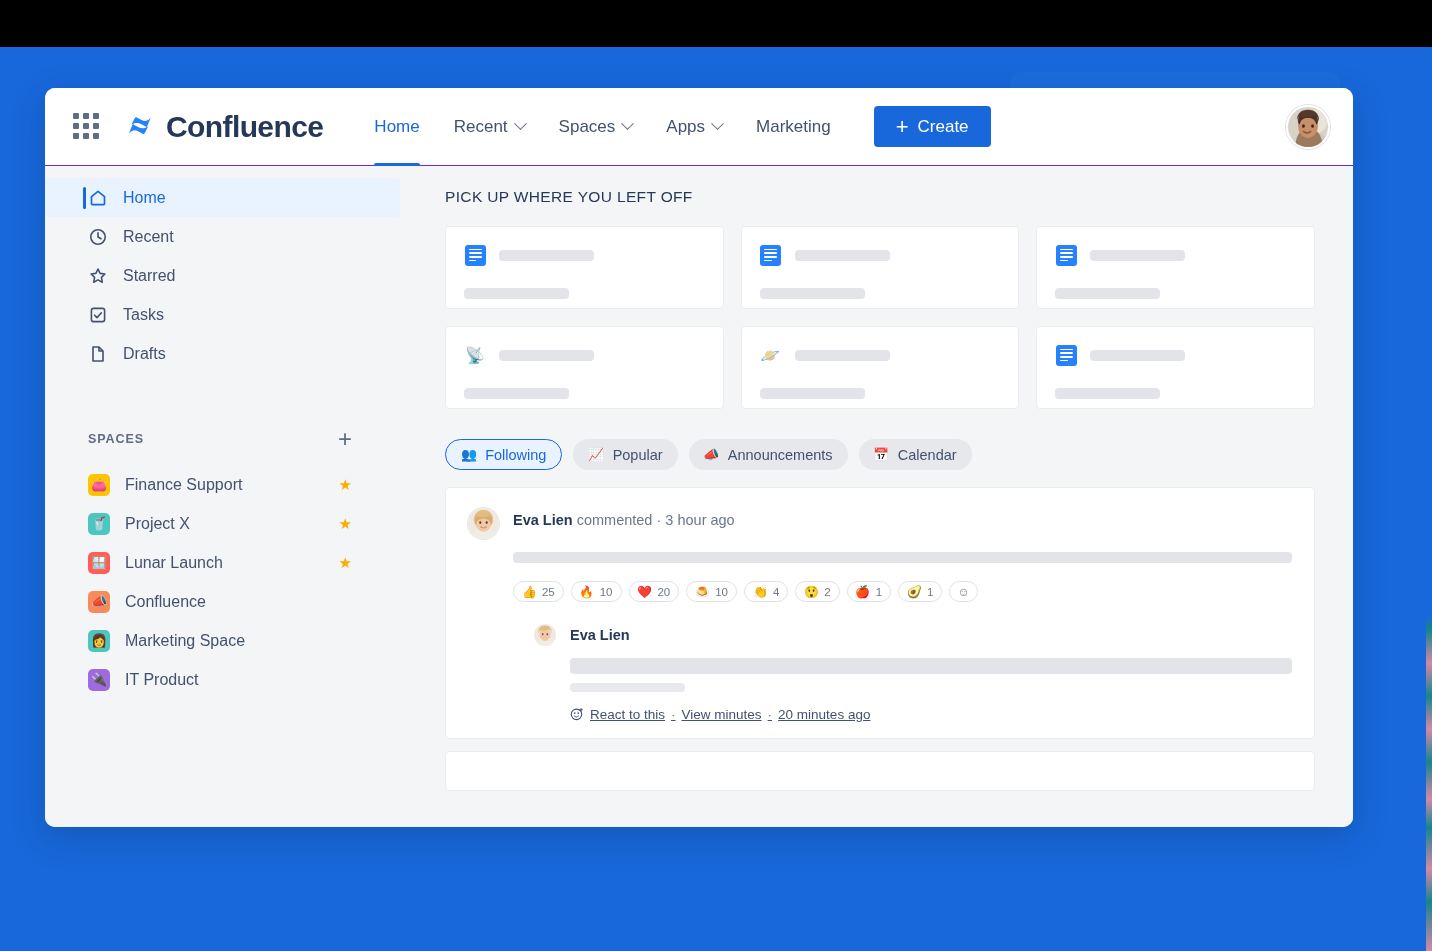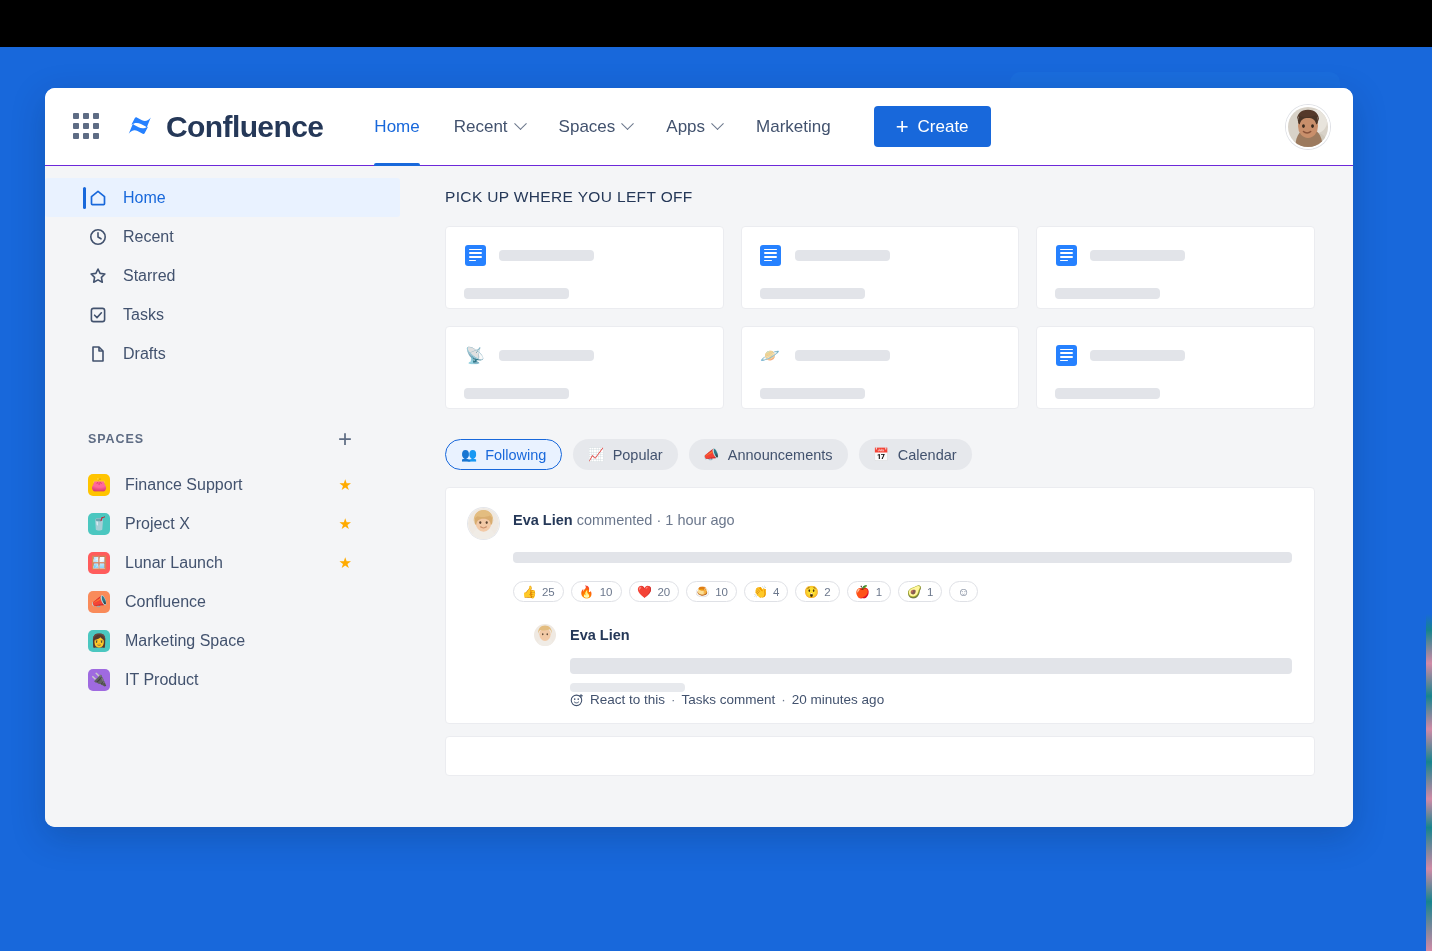--- a/index.html
+++ b/index.html
@@ -225,22 +225,22 @@
   .rx-add { padding:0 7px; font-size:12px; color:#6b778c; }
 
   .sub-comment { margin-top:22px; padding-left:21px; }
   .sc-head { display:flex; align-items:center; gap:14px; }
   .sc-av { width:22px; height:22px; border-radius:50%; overflow:hidden; flex-shrink:0; }
   .sc-name { font-size:14.5px; font-weight:600; color:#253858; }
   .sc-body { padding-left:36px; }
   .sc-skel1 { height:16px; background:#e2e4e9; border-radius:4px; margin-top:12px; width:100%; }
   .sc-skel2 { height:9px; background:#e7e9ed; border-radius:4px; margin-top:9px; width:115px; }
   .sc-actions {
-    display:flex; align-items:flex-end; gap:6px;
-    font-size:13.5px; color:#42526e; 
+    display:flex; align-items:flex-start; gap:6px;
+    font-size:13.5px; color:#42526e; margin-top:15px;text-decoration:underline;
   }
   .sc-actions .act { cursor:pointer; }
   .sc-actions .dot { color:#6b778c; }
   .sc-actions .ts { color:#42526e; }
 
   .feed-card-partial {
     background:#fff; border:1px solid #ebecf0; border-radius:4px;
     height:40px;
   }
   svg { display:block; }
@@ -512,21 +512,21 @@
                 <path d="M6 14c-.6-7 3.6-12 10-12s10.6 5 10 12c-.8-3.6-2-5.4-3.6-6.2-2.4 1.6-9.4 2.2-12.6.8-1.8.8-3 2.4-3.8 5.4z" fill="#e3bd80"></path>
                 <ellipse cx="12.7" cy="15" rx="1.1" ry="1.4" fill="#5a4432"></ellipse>
                 <ellipse cx="19.3" cy="15" rx="1.1" ry="1.4" fill="#5a4432"></ellipse>
                 <path d="M13 19.4c1.6 1.4 4.4 1.4 6 0" stroke="#c98f6b" stroke-width="1.2" fill="none" stroke-linecap="round"></path>
               </svg>
             </div>
             <div class="feed-meta">
               <b>Eva Lien</b>
               <span>commented</span>
               <span>·</span>
-              <span>1 hour ago</span>
+              <span>3 hour ago</span>
             </div>
           </div>
 
           <div class="feed-body">
 
             <div class="feed-skel"></div>
 
             <div class="reactions">
               <div class="rx">
                 <span class="e">👍</span>
@@ -585,21 +585,21 @@
                 <div class="sc-actions">
                   <svg width="14" height="14" viewBox="0 0 16 16">
                     <circle cx="7.4" cy="8.4" r="6" fill="none" stroke="#42526e" stroke-width="1.2"></circle>
                     <circle cx="5.4" cy="7" r=".9" fill="#42526e"></circle>
                     <circle cx="9.4" cy="7" r=".9" fill="#42526e"></circle>
                     <path d="M5 10.4c1.2 1.3 3.6 1.3 4.8 0" stroke="#42526e" stroke-width="1.1" fill="none" stroke-linecap="round"></path>
                     <path d="M12.6 1.6v3.2M11 3.2h3.2" stroke="#42526e" stroke-width="1.2" stroke-linecap="round"></path>
                   </svg>
                   <span class="act">React to this</span>
                   <span class="dot">·</span>
-                  <span class="act">Tasks comment</span>
+                  <span class="act">View minutes</span>
                   <span class="dot">·</span>
                   <span class="ts">20 minutes ago</span>
                 </div>
               </div>
             </div>
           </div>
         </div>
 
         <div class="feed-card-partial"></div>
 

